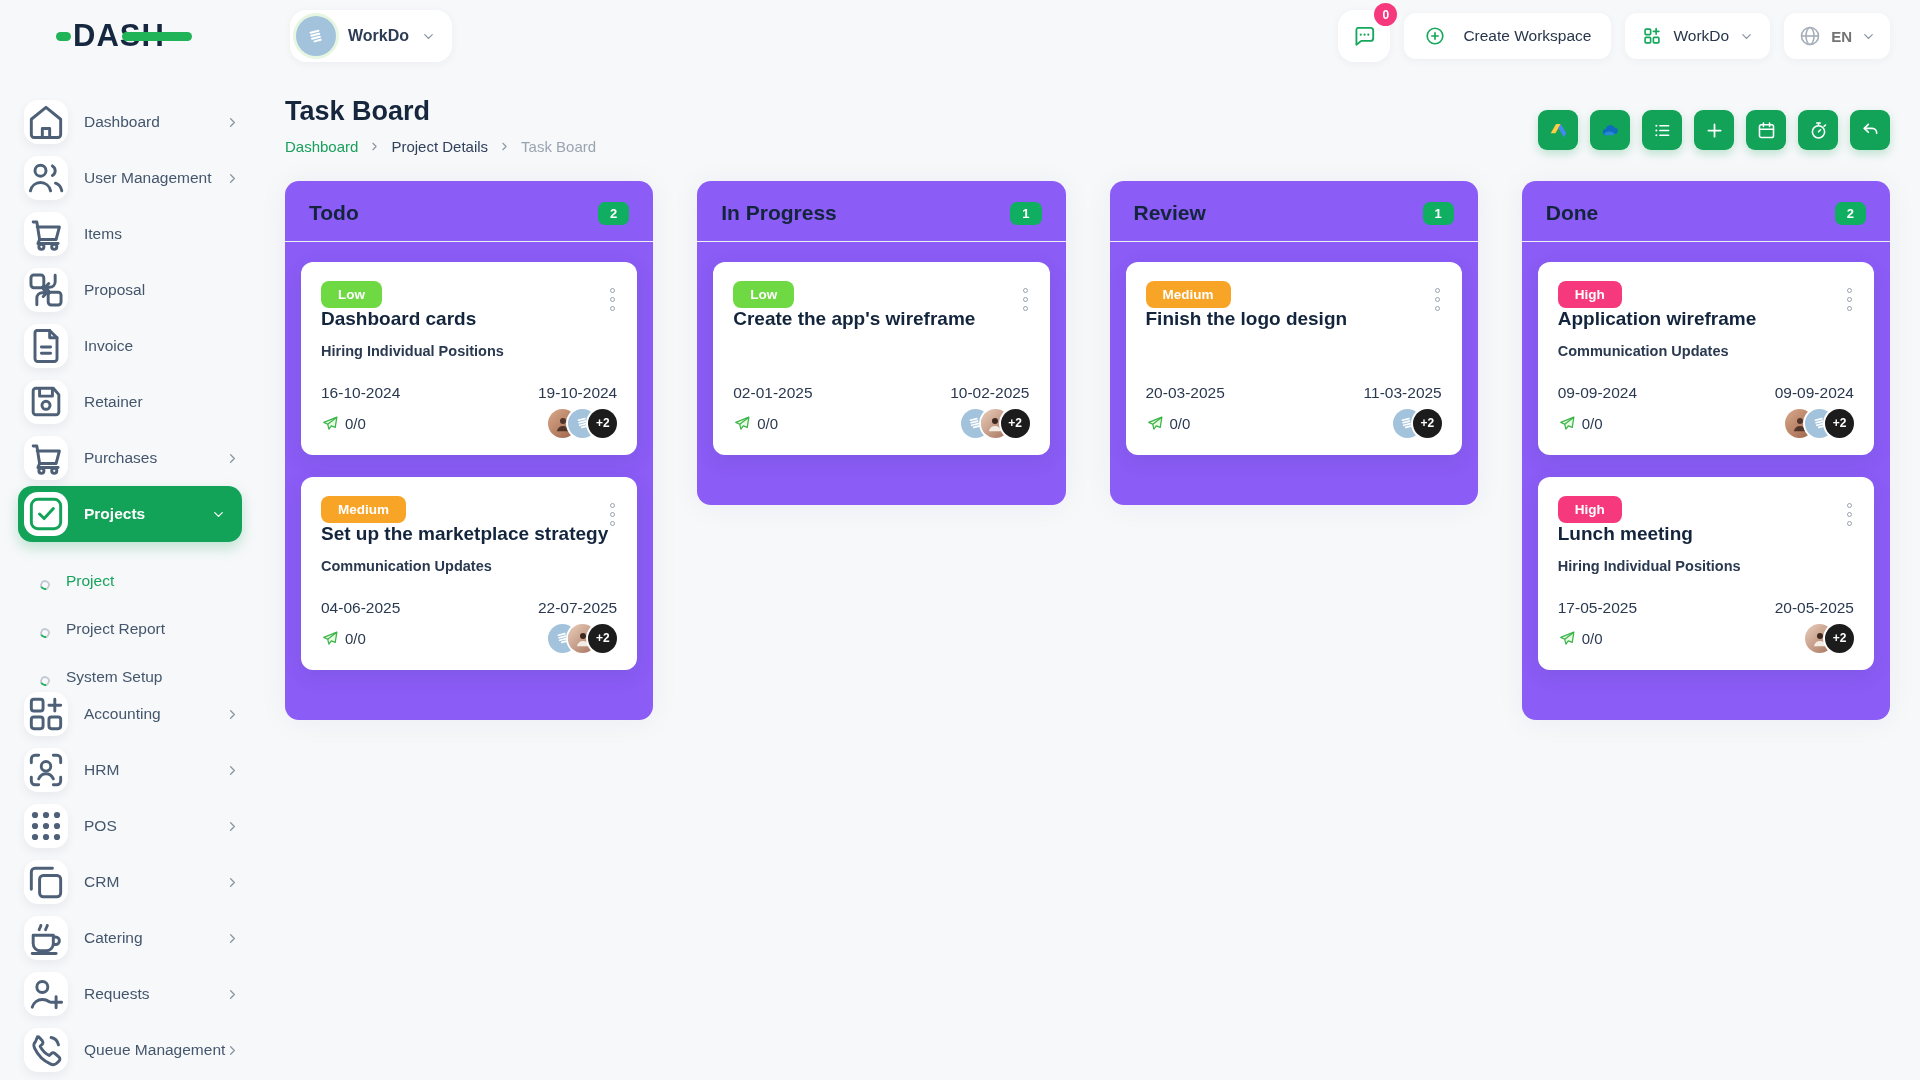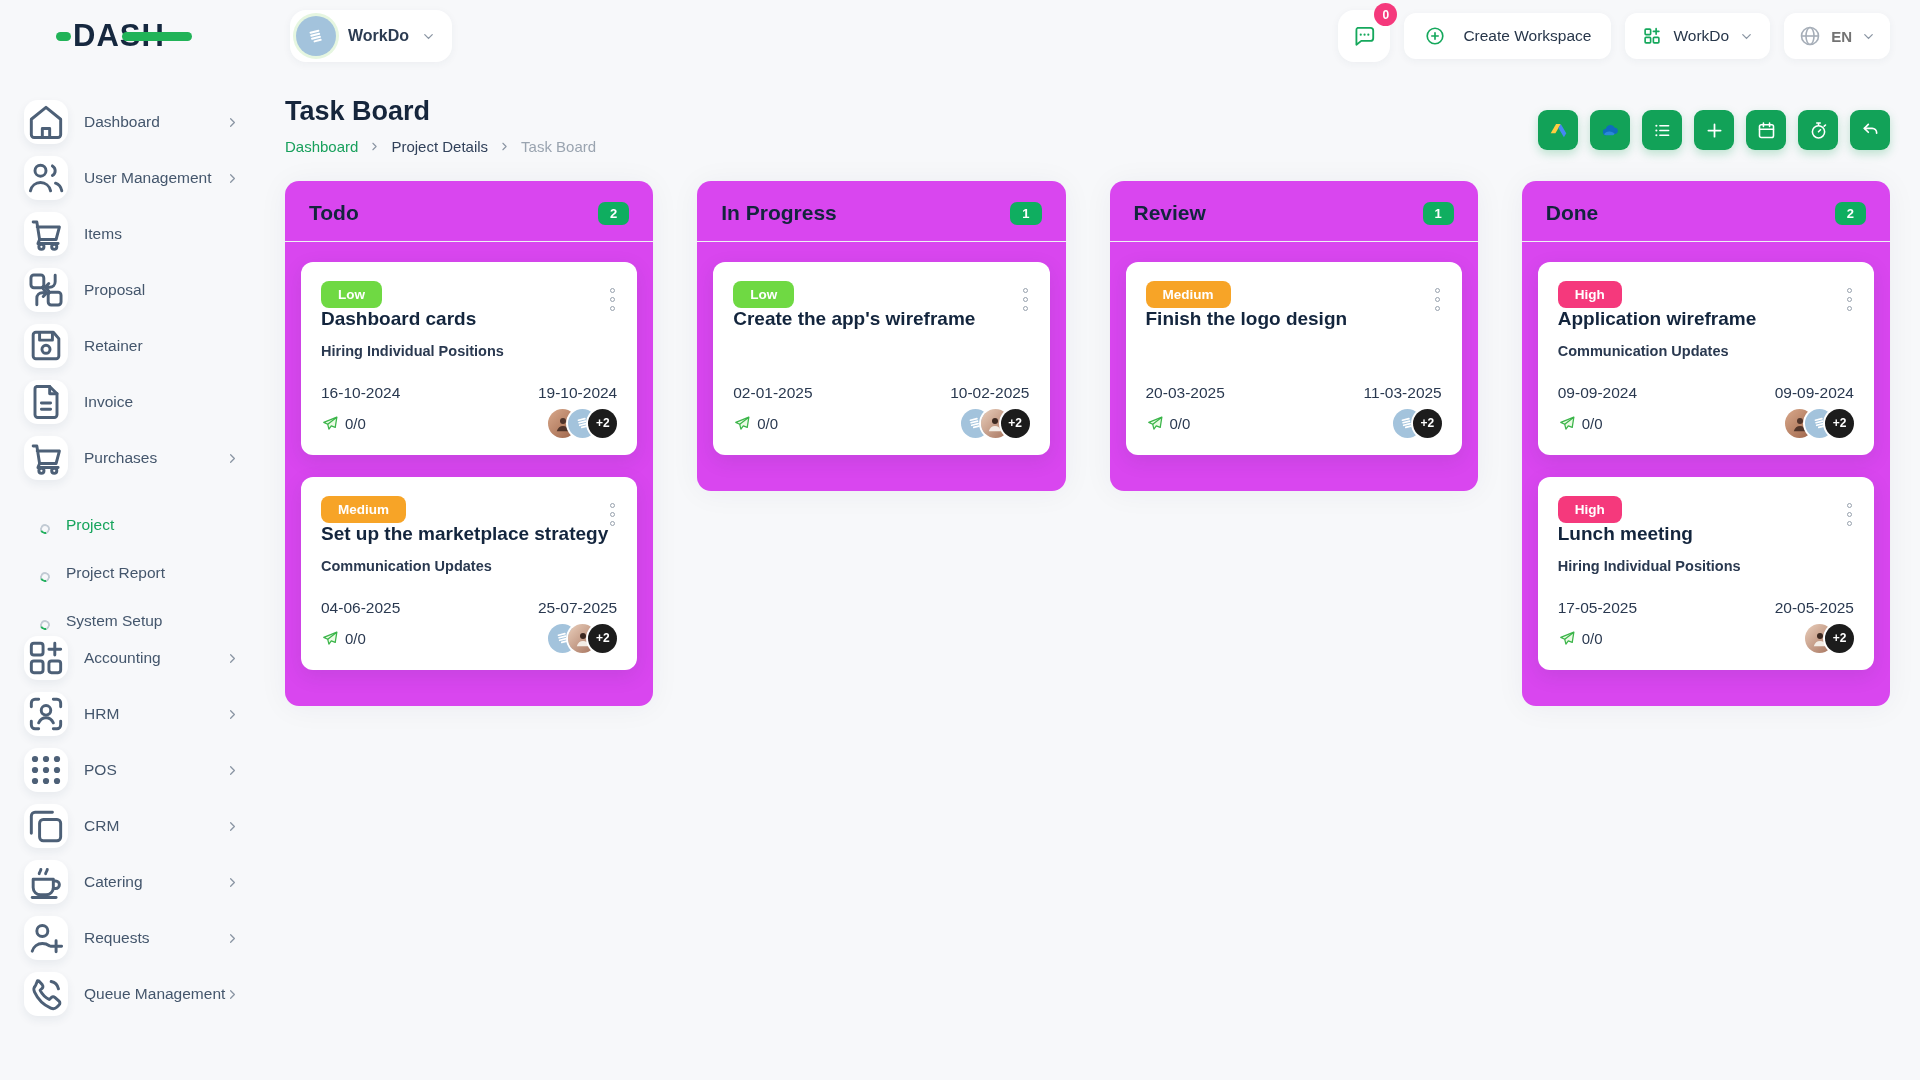--- a/index.html
+++ b/index.html
@@ -51,21 +51,21 @@
   .bc-mid{color:#31415a;cursor:pointer}
   .bc-cur{color:#9aa4b0}
   .bc-sep{color:#8a95a3;display:flex}
   .bc-sep svg{width:13px;height:13px}
   .toolbar{display:flex;gap:12px;margin-top:14px}
   .tb-btn{width:40px;height:40px;border-radius:9px;background:#12a258;display:flex;align-items:center;justify-content:center;color:#fff;cursor:pointer;box-shadow:0 4px 10px rgba(18,162,88,.25);border:none}
   .tb-btn svg{width:21px;height:21px}
 
   
   .board{display:flex;gap:44px;margin-top:26px;align-items:flex-start}
-  .column{flex:1;background:#d946ef;border-radius:14px;box-shadow:0 2px 30px rgba(20,40,70,.05);padding-bottom:10px}
+  .column{flex:1;background:#8b5cf6;border-radius:14px;box-shadow:0 2px 30px rgba(20,40,70,.05);padding-bottom:24px}
   .col-head{display:flex;justify-content:space-between;align-items:center;padding:20px 24px 16px}
   .col-title{font-size:21px;font-weight:700;color:#13253d}
   .col-count{background:#0fae60;color:#fff;font-size:13px;font-weight:700;border-radius:7px;padding:4px 12px}
   .col-divider{height:1px;background:#eef1f4}
   .cards{padding:20px 16px 4px}
   .card{background:#fff;border-radius:12px;box-shadow:0 6px 20px rgba(25,45,75,.10);padding:19px 20px 17px;min-height:193px;display:flex;flex-direction:column;margin-bottom:22px;position:relative;cursor:grab}
   .badge{align-self:flex-start;border-radius:8px;color:#fff;font-size:13.5px;font-weight:600;padding:6px 17px}
   .card-menu{position:absolute;top:22px;right:18px;display:flex;flex-direction:column;gap:4px;padding:4px;cursor:pointer}
   .card-menu i{width:5px;height:5px;border-radius:50%;border:1.5px solid #97a1ad}
   .card-title{font-size:19px;font-weight:700;color:#13253d}
@@ -142,50 +142,64 @@
               <rect x="13.2" y="13.2" width="7" height="7" rx="1.6"></rect>
               <path d="M17 4v3.5a3 3 0 0 1-3 3h-2.5m2-2-2 2 2 2"></path>
               <path d="M7 20v-3.5a3 3 0 0 1 3-3h2.5m-2 2 2-2-2-2"></path>
             </svg>
           </span>
           <span class="nav-label">Proposal</span>
         </div>
         <div class="nav-item">
           <span class="icon-tile">
             <svg viewBox="0 0 24 24" fill="none" stroke="currentColor" stroke-width="1.6" stroke-linecap="round" stroke-linejoin="round">
+              <path d="M7 3.5h7l4 4V19a1.5 1.5 0 0 1-1.5 1.5h-9A1.5 1.5 0 0 1 6 19V5A1.5 1.5 0 0 1 7 3.5z"></path>
+              <path d="M14 3.5v4h4"></path>
+              <path d="M9.5 12.5h5M9.5 16h5"></path>
+            </svg>
+          </span>
+          <span class="nav-label">Invoice</span>
+        </div>
+        <div class="nav-item">
+          <span class="icon-tile">
+            <svg viewBox="0 0 24 24" fill="none" stroke="currentColor" stroke-width="1.6" stroke-linecap="round" stroke-linejoin="round">
               <path d="M5 6a1.5 1.5 0 0 1 1.5-1.5H16L19 8v9.5A1.5 1.5 0 0 1 17.5 19h-11A1.5 1.5 0 0 1 5 17.5z"></path>
               <path d="M8.5 4.8v4h7v-4"></path>
               <circle cx="12" cy="13.8" r="2.2"></circle>
             </svg>
           </span>
           <span class="nav-label">Retainer</span>
-        </div>
-        <div class="nav-item">
-          <span class="icon-tile">
-            <svg viewBox="0 0 24 24" fill="none" stroke="currentColor" stroke-width="1.6" stroke-linecap="round" stroke-linejoin="round">
-              <path d="M7 3.5h7l4 4V19a1.5 1.5 0 0 1-1.5 1.5h-9A1.5 1.5 0 0 1 6 19V5A1.5 1.5 0 0 1 7 3.5z"></path>
-              <path d="M14 3.5v4h4"></path>
-              <path d="M9.5 12.5h5M9.5 16h5"></path>
-            </svg>
-          </span>
-          <span class="nav-label">Invoice</span>
         </div>
         <div class="nav-item">
           <span class="icon-tile">
             <svg viewBox="0 0 24 24" fill="none" stroke="currentColor" stroke-width="1.6" stroke-linecap="round" stroke-linejoin="round">
               <circle cx="9.5" cy="19" r="1.4"></circle>
               <circle cx="16.5" cy="19" r="1.4"></circle>
               <path d="M5 5.5h2L8.5 15h9l1.8-6.8H7.2"></path>
               <path d="M8.5 15l-.9 2.2h11"></path>
             </svg>
           </span>
           <span class="nav-label">Purchases</span>
           <span class="chev">
             <svg viewBox="0 0 24 24" fill="none" stroke="currentColor" stroke-width="2" stroke-linecap="round" stroke-linejoin="round">
               <path d="m9 6 6 6-6 6"></path>
+            </svg>
+          </span>
+        </div>
+        <div class="nav-item active">
+          <span class="icon-tile">
+            <svg viewBox="0 0 24 24" fill="none" stroke="currentColor" stroke-width="1.6" stroke-linecap="round" stroke-linejoin="round">
+              <rect x="4" y="4" width="16" height="16" rx="3.5"></rect>
+              <path d="m8.5 12 2.5 2.5 5-5.5"></path>
+            </svg>
+          </span>
+          <span class="nav-label">Projects</span>
+          <span class="chev">
+            <svg viewBox="0 0 24 24" fill="none" stroke="currentColor" stroke-width="2" stroke-linecap="round" stroke-linejoin="round">
+              <path d="m6 9 6 6 6-6"></path>
             </svg>
           </span>
         </div>
         <div class="nav-sub active">
           <span class="bullet"></span>
           <span class="sub-label">Project</span>
         </div>
         <div class="nav-sub">
           <span class="bullet"></span>
           <span class="sub-label">Project Report</span>
@@ -529,21 +543,21 @@
               <span class="badge" style="background: rgb(247, 164, 39);">Medium</span>
               <span class="card-menu">
                 <i></i>
                 <i></i>
                 <i></i>
               </span>
               <div class="card-title">Set up the marketplace strategy</div>
               <div class="card-sub">Communication Updates</div>
               <div class="card-dates">
                 <span>04-06-2025</span>
-                <span>25-07-2025</span>
+                <span>22-07-2025</span>
               </div>
               <div class="card-foot">
                 <span class="task-count">
                   <span style="display: flex;">
                     <svg viewBox="0 0 24 24" fill="#eafbe3" stroke="#3bb54a" stroke-width="1.6" stroke-linejoin="round">
                       <path d="M20 4 3.5 10.5l5 2.5L10 19l3-4 5 2z"></path>
                       <path d="m8.5 13 11.5-9"></path>
                     </svg>
                   </span>
                   <span>0/0</span>

